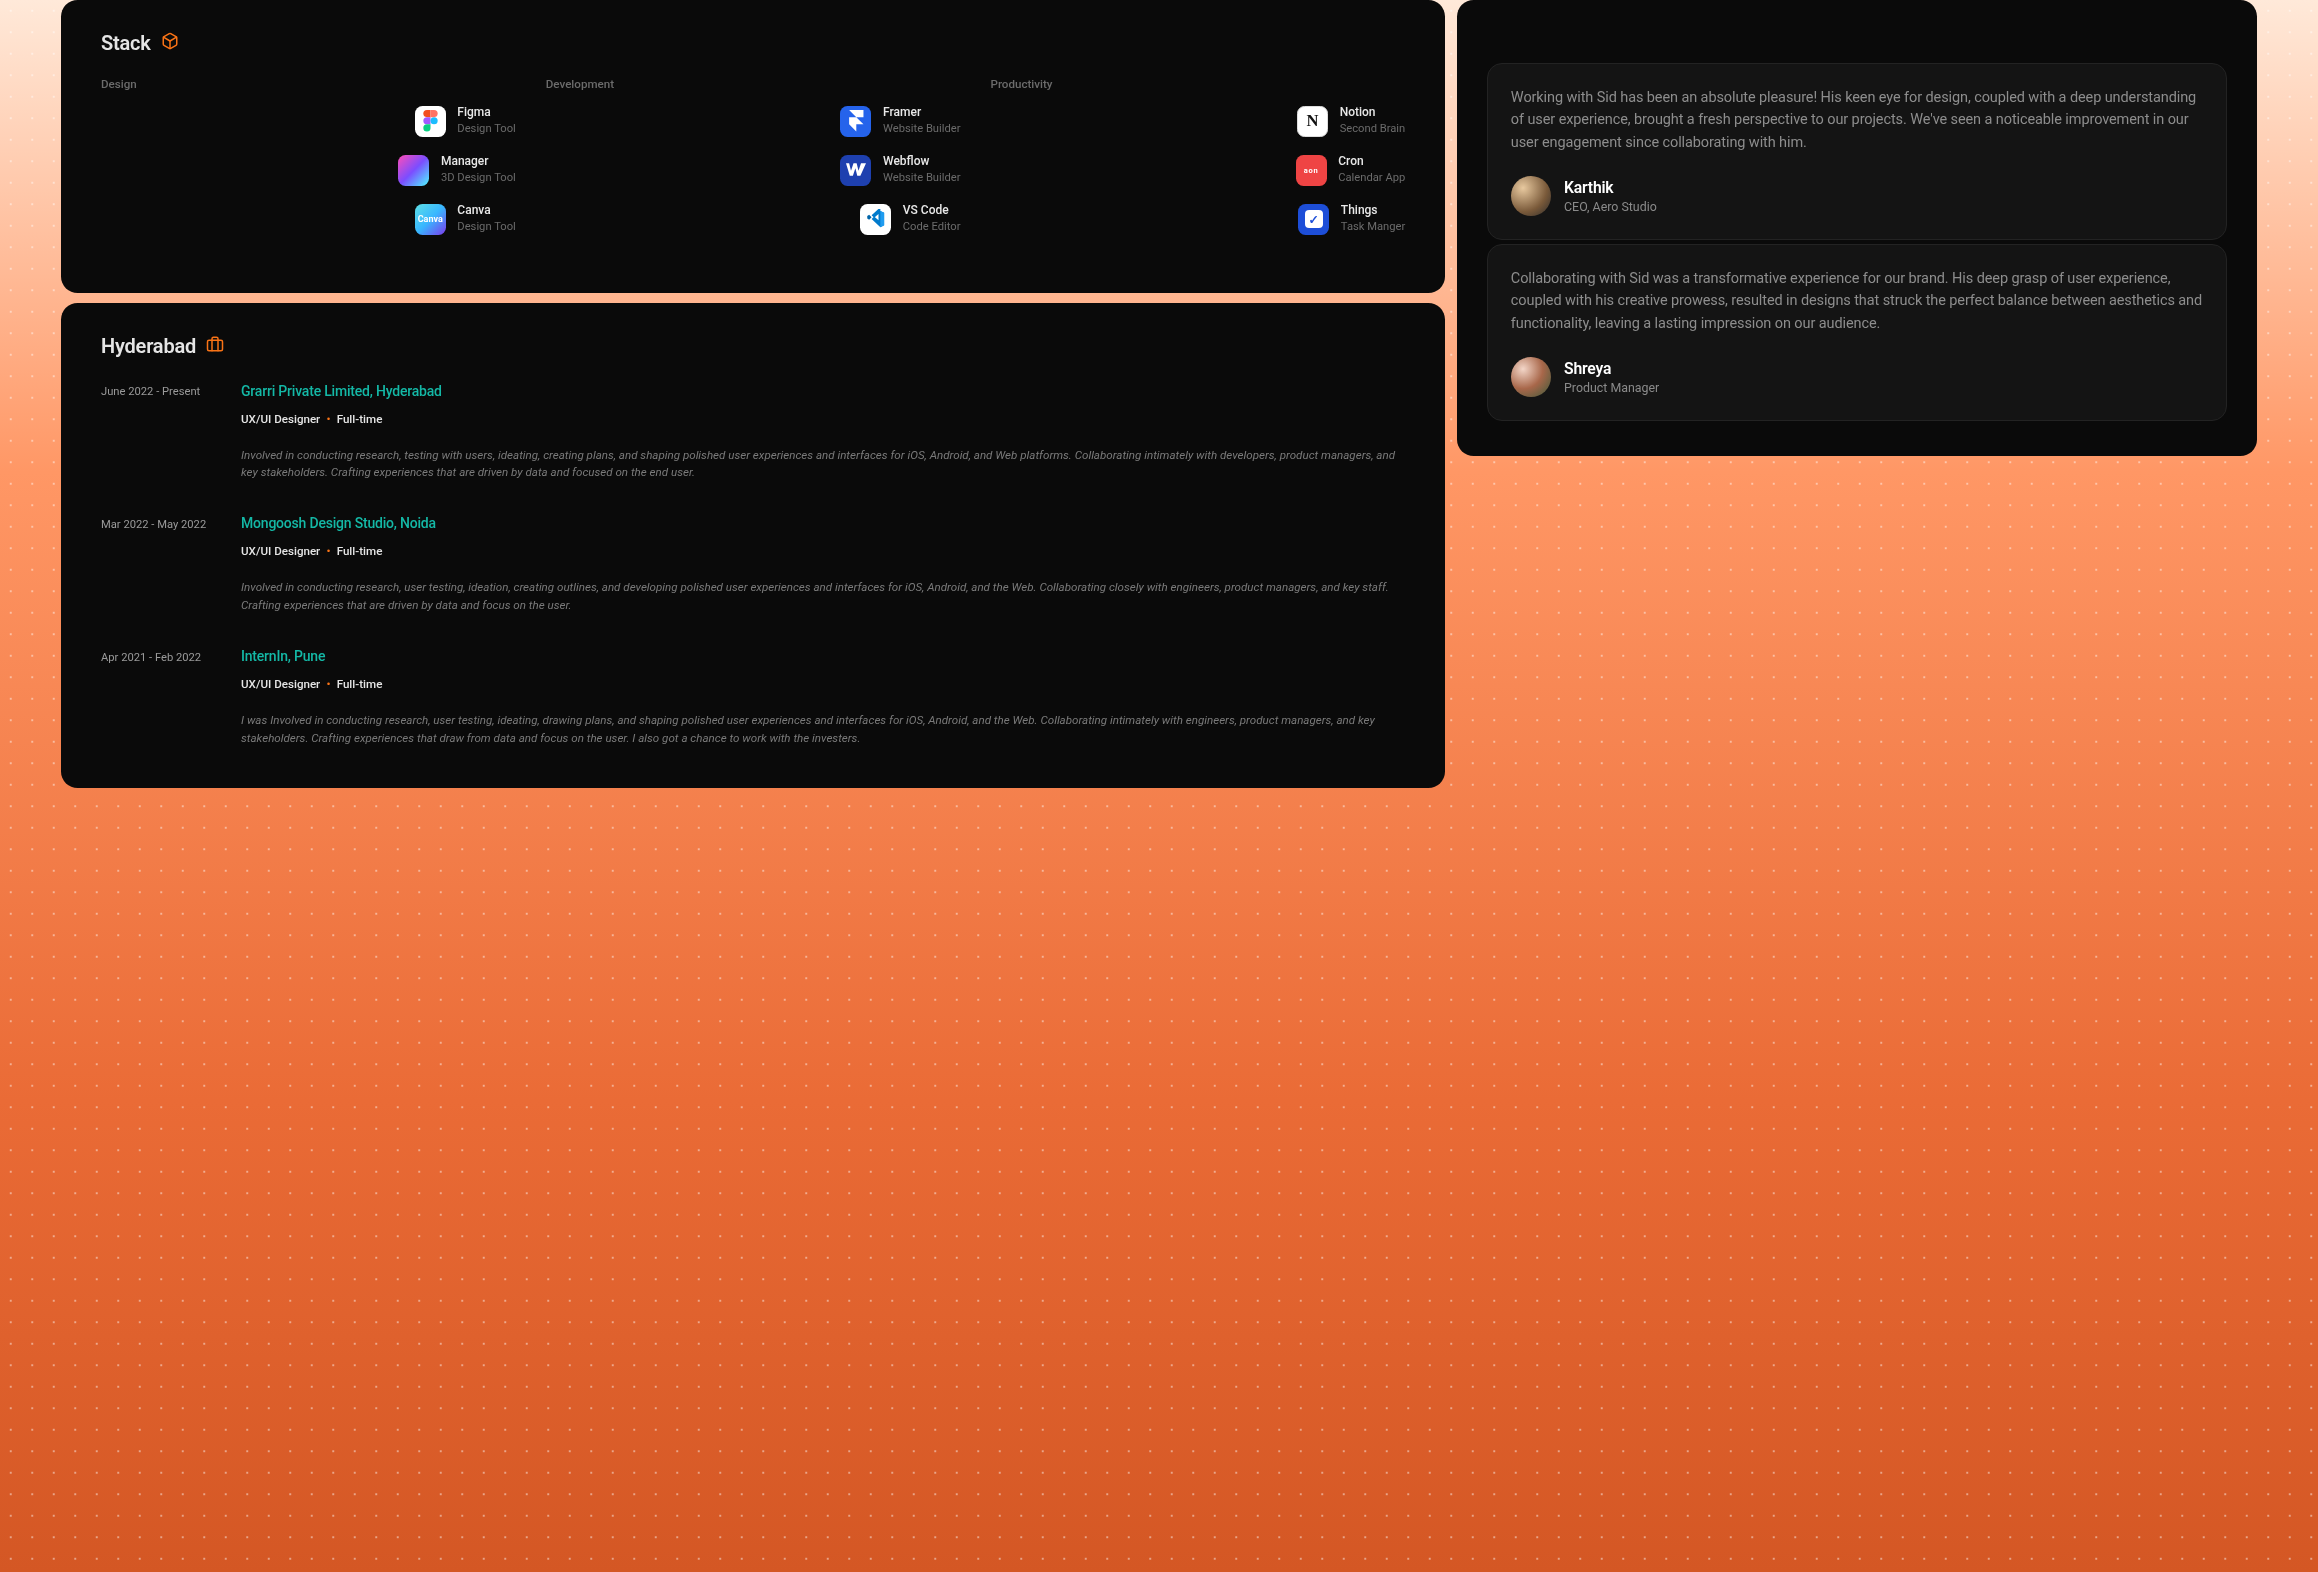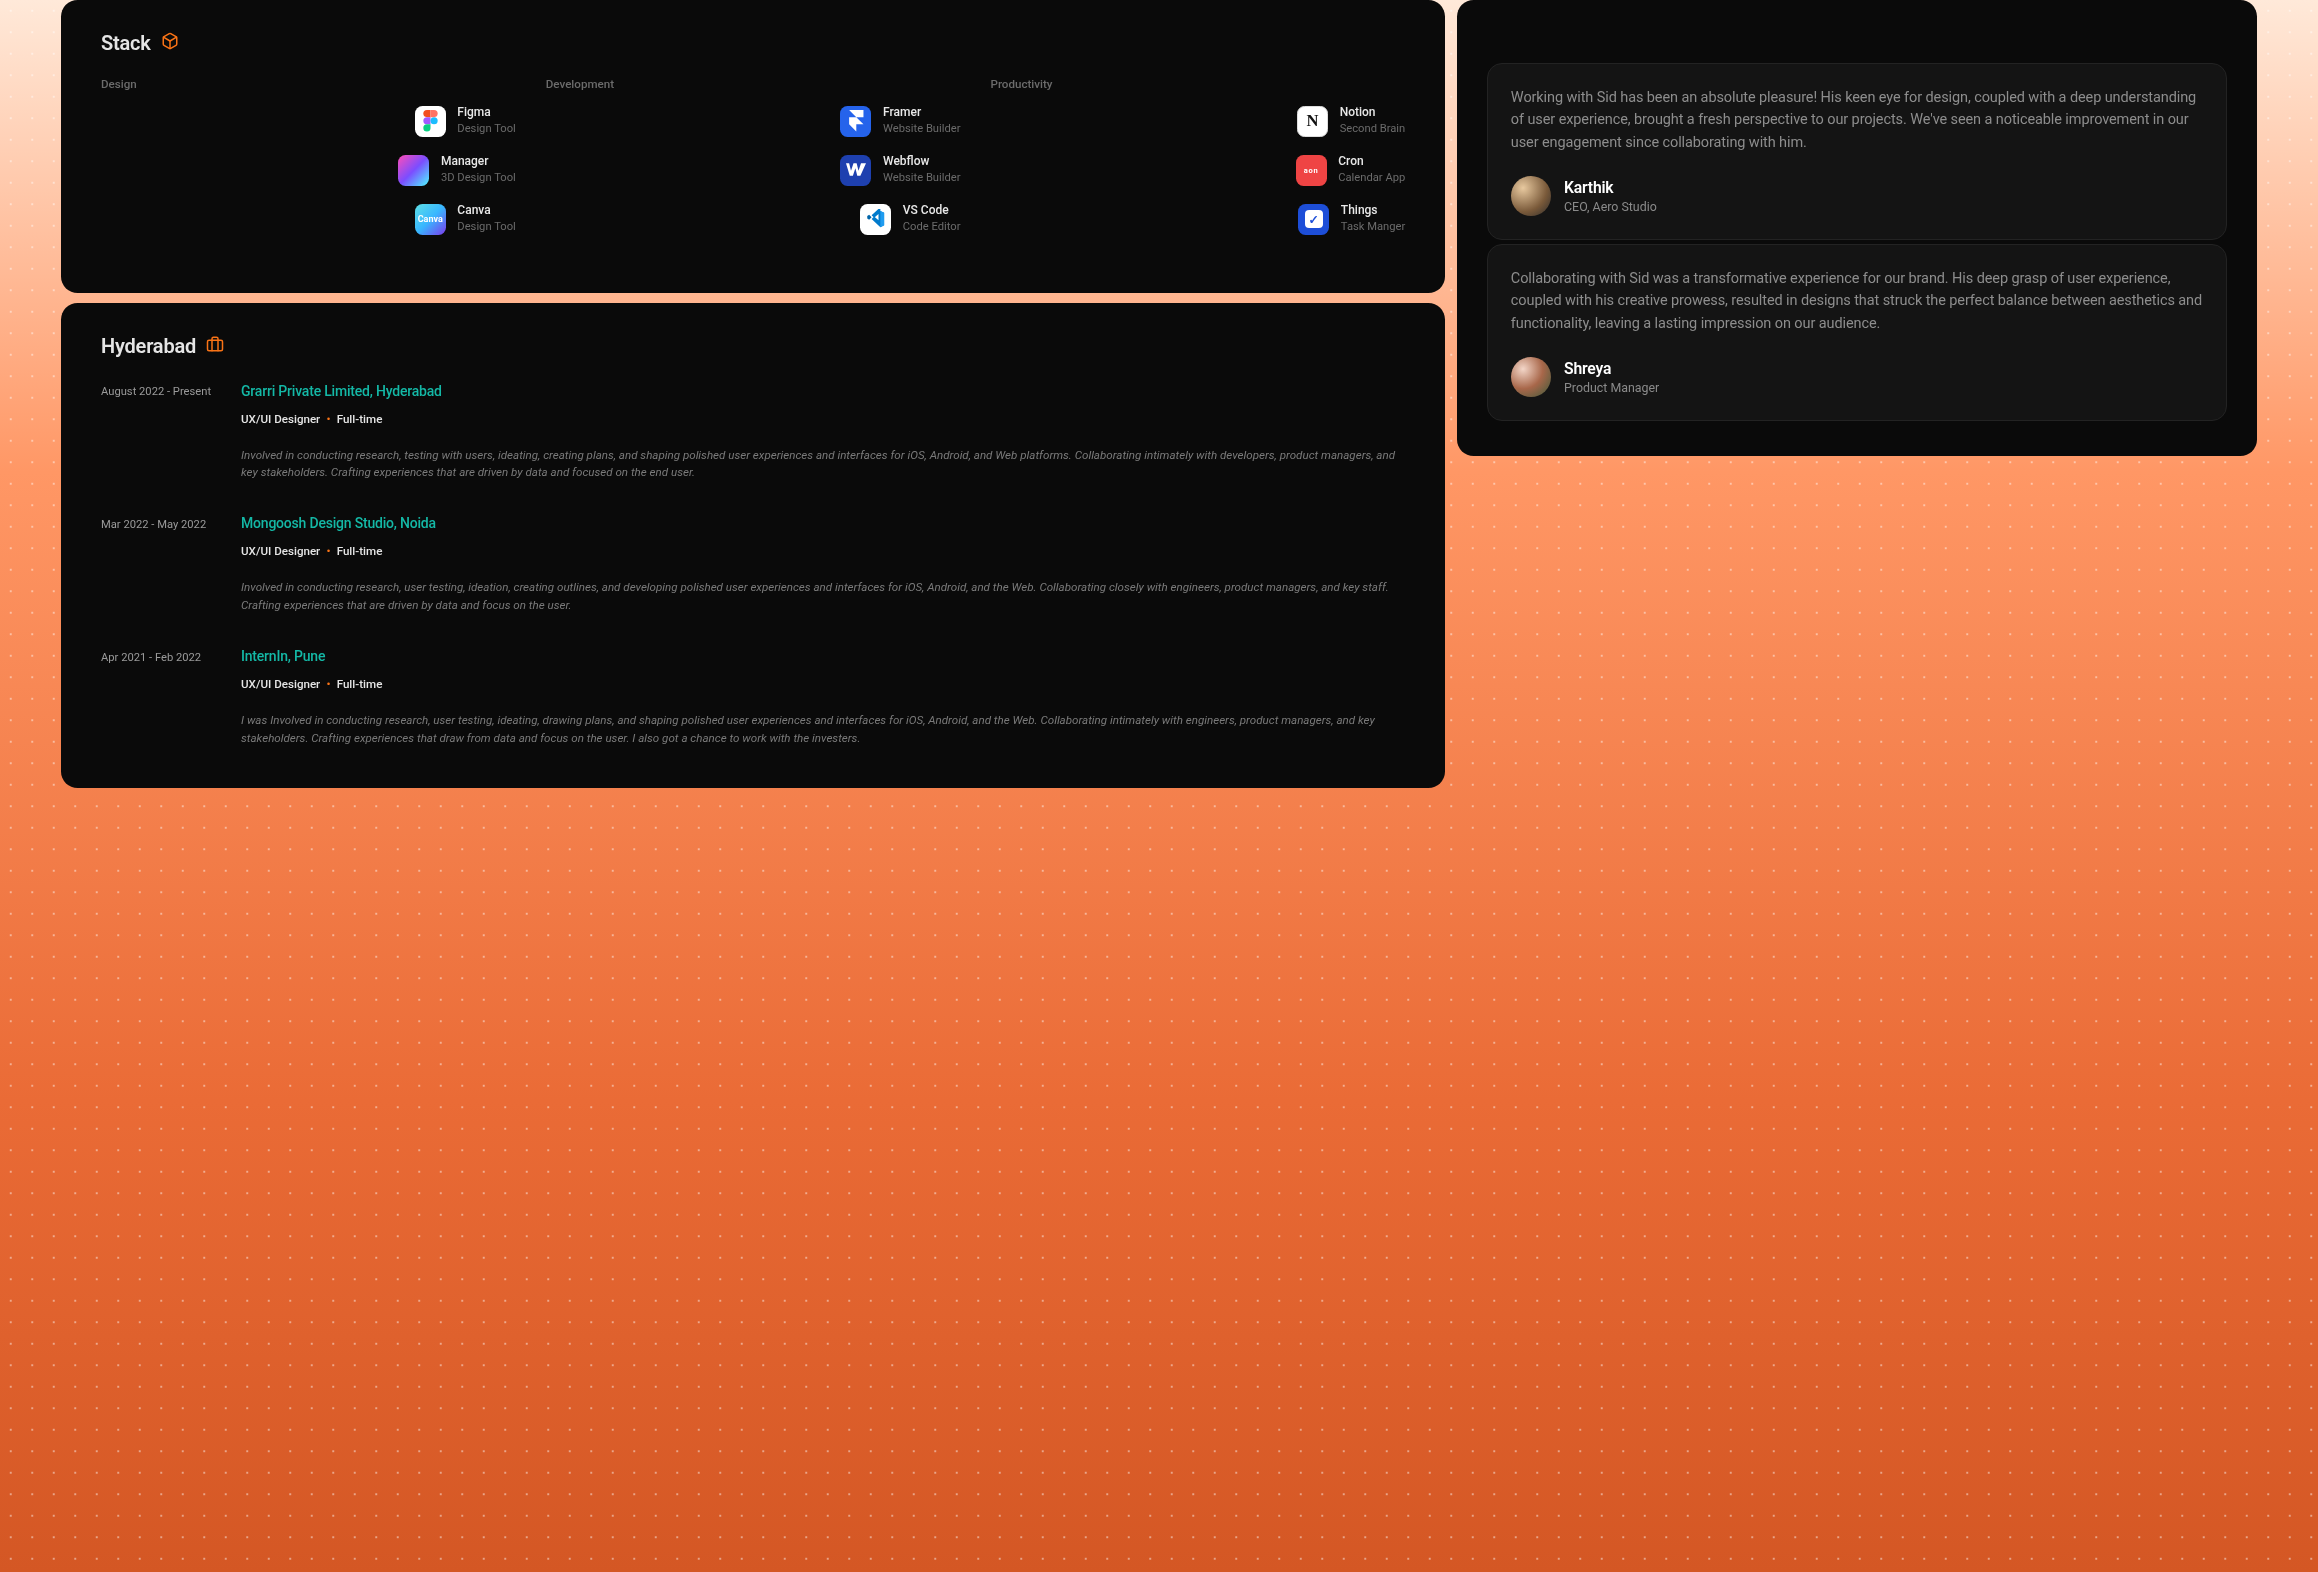--- a/index.html
+++ b/index.html
@@ -224,21 +224,21 @@
         <span>Hyderabad</span>
         <span class="icon-orange">
           <svg width="18" height="18" viewBox="0 0 24 24" fill="none" stroke="currentColor" stroke-width="2" stroke-linecap="round" stroke-linejoin="round">
               <rect x="2" y="7" width="20" height="14" rx="2" ry="2"></rect>
               <path d="M16 21V5a2 2 0 0 0-2-2h-4a2 2 0 0 0-2 2v16"></path>
             </svg>
         </span>
       </div>
       <div class="exp-list" id="exp-list">
           <div class="exp-row">
-    <div class="exp-date">August 2022 - Present</div>
+    <div class="exp-date">June 2022 - Present</div>
     <div class="exp-body">
       <div class="exp-company">Grarri Private Limited, Hyderabad</div>
       <div class="exp-meta">
         <span>UX/UI Designer</span>
         <span class="exp-dot">•</span>
         <span>Full-time</span>
       </div>
       <div class="exp-desc">Involved in conducting research, testing with users, ideating, creating plans, and shaping polished user experiences and interfaces for iOS, Android, and Web platforms. Collaborating intimately with developers, product managers, and key stakeholders. Crafting experiences that are driven by data and focused on the end user.</div>
     </div>
           </div>

